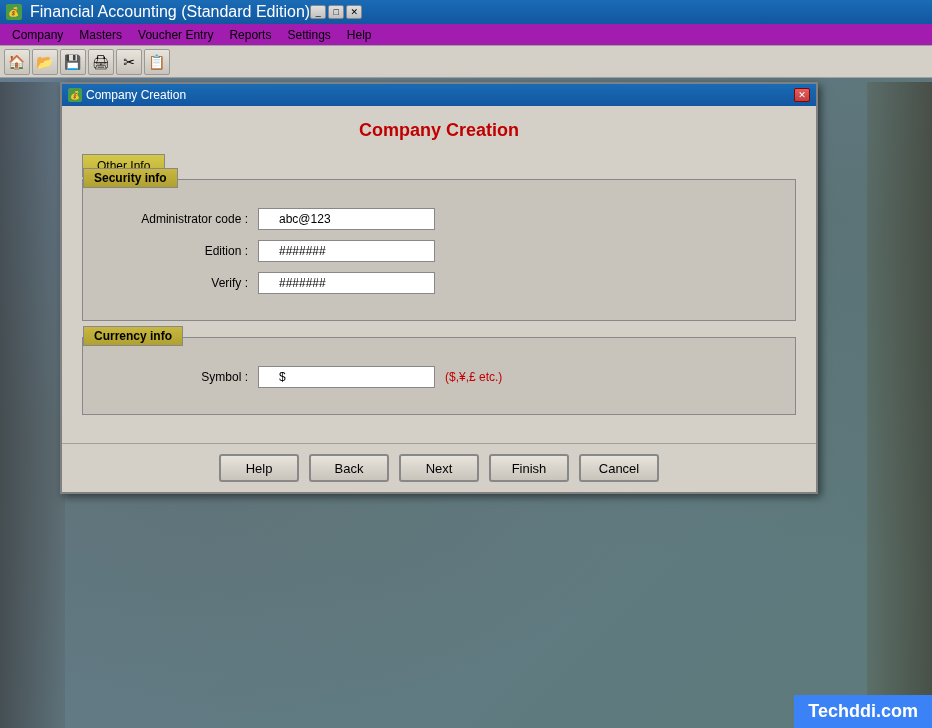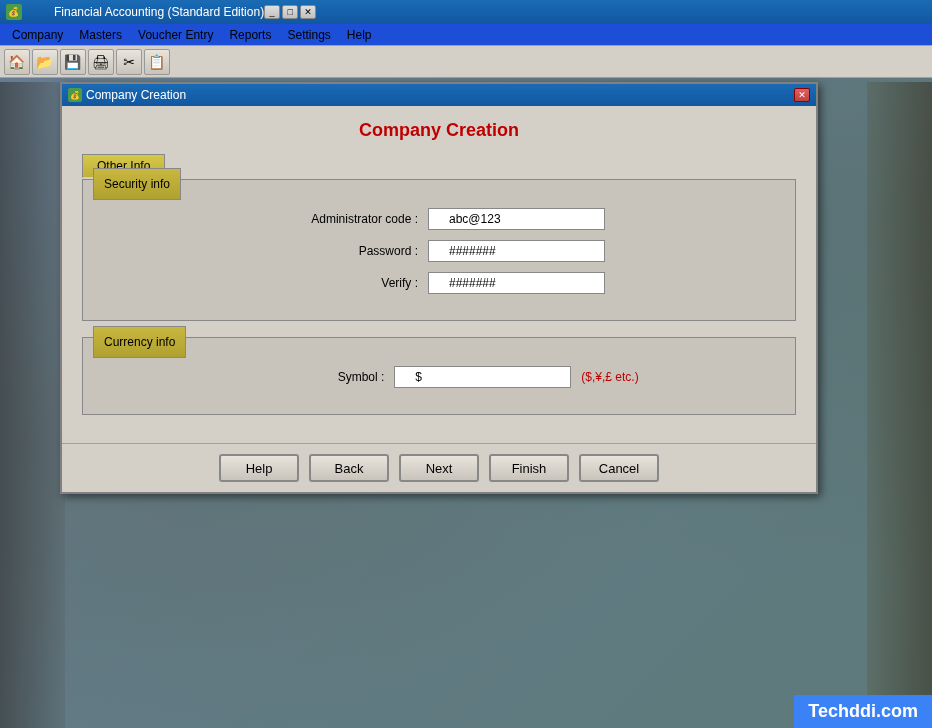--- a/index.html
+++ b/index.html
@@ -38,42 +38,41 @@
     .title-bar-icon {
       width: 16px; height: 16px;
       margin-right: 4px;
       background: #4a9a4a;
       border-radius: 2px;
       display: flex; align-items: center; justify-content: center;
       font-size: 9px; color: white;
     }
     .title-bar-text {
       color: white;
-      font-size: 12px;
+      font-size: 16px;
       flex: 1;
-      margin-left: 24px;
     }
     .title-bar-buttons {
       display: flex; gap: 2px;
     }
     .title-btn {
       width: 16px; height: 14px;
       background: linear-gradient(to bottom, #e0e0e0, #c0c0c0);
       border: 1px solid #888;
       display: flex; align-items: center; justify-content: center;
       font-size: 9px; cursor: pointer;
       border-radius: 2px;
     }
 
     
     .menu-bar {
       position: absolute;
       top: 24px; left: 0; right: 0;
       height: 22px;
-      background: #1d4ed8;
+      background: #a21caf;
       display: flex;
       align-items: center;
       padding: 0 4px;
       z-index: 10;
       border-bottom: 1px solid #a0a0a0;
     }
     .menu-item {
       padding: 2px 8px;
       cursor: pointer;
       font-size: 12px;
@@ -201,35 +200,34 @@
       background: #c8c4bc;
       border: 1px solid #888;
       padding: 14px 20px 16px 20px;
       margin-bottom: 14px;
       position: relative;
     }
 
     .section-label {
       position: absolute;
       top: -12px;
-      left: 10px;
+      left: 0;
       background: linear-gradient(to bottom, #c8b840, #b0a030);
       border: 1px solid #888;
-      padding: 8px 10px;
-      font-size: 12px;
-      font-weight: normal;
+      padding: 2px 10px;
+      font-size: 12px;
+      font-weight: bold;
       color: #000;
     }
 
     
     .field-row {
       display: flex;
       align-items: center;
       margin-bottom: 10px;
-      justify-content: center;
     }
     .field-label {
       width: 155px;
       text-align: right;
       padding-right: 10px;
       font-size: 12px;
       color: #000;
     }
     .field-input {
       width: 177px;
@@ -385,21 +383,21 @@
       <div class="section-label">Security info</div>
 
       <div style="height:14px;"></div>
 
       <div class="field-row">
         <div class="field-label">Administrator code :</div>
         <input class="field-input" type="text" value="abc@123" style="">
       </div>
 
       <div class="field-row">
-        <div class="field-label">Password :</div>
+        <div class="field-label">Edition :</div>
         <input class="field-input" type="text" value="#######" style="">
       </div>
 
       <div class="field-row">
         <div class="field-label">Verify :</div>
         <input class="field-input" type="text" value="#######" style="">
       </div>
     </div>
 
     <div class="section-box" style="margin-top:16px;">

